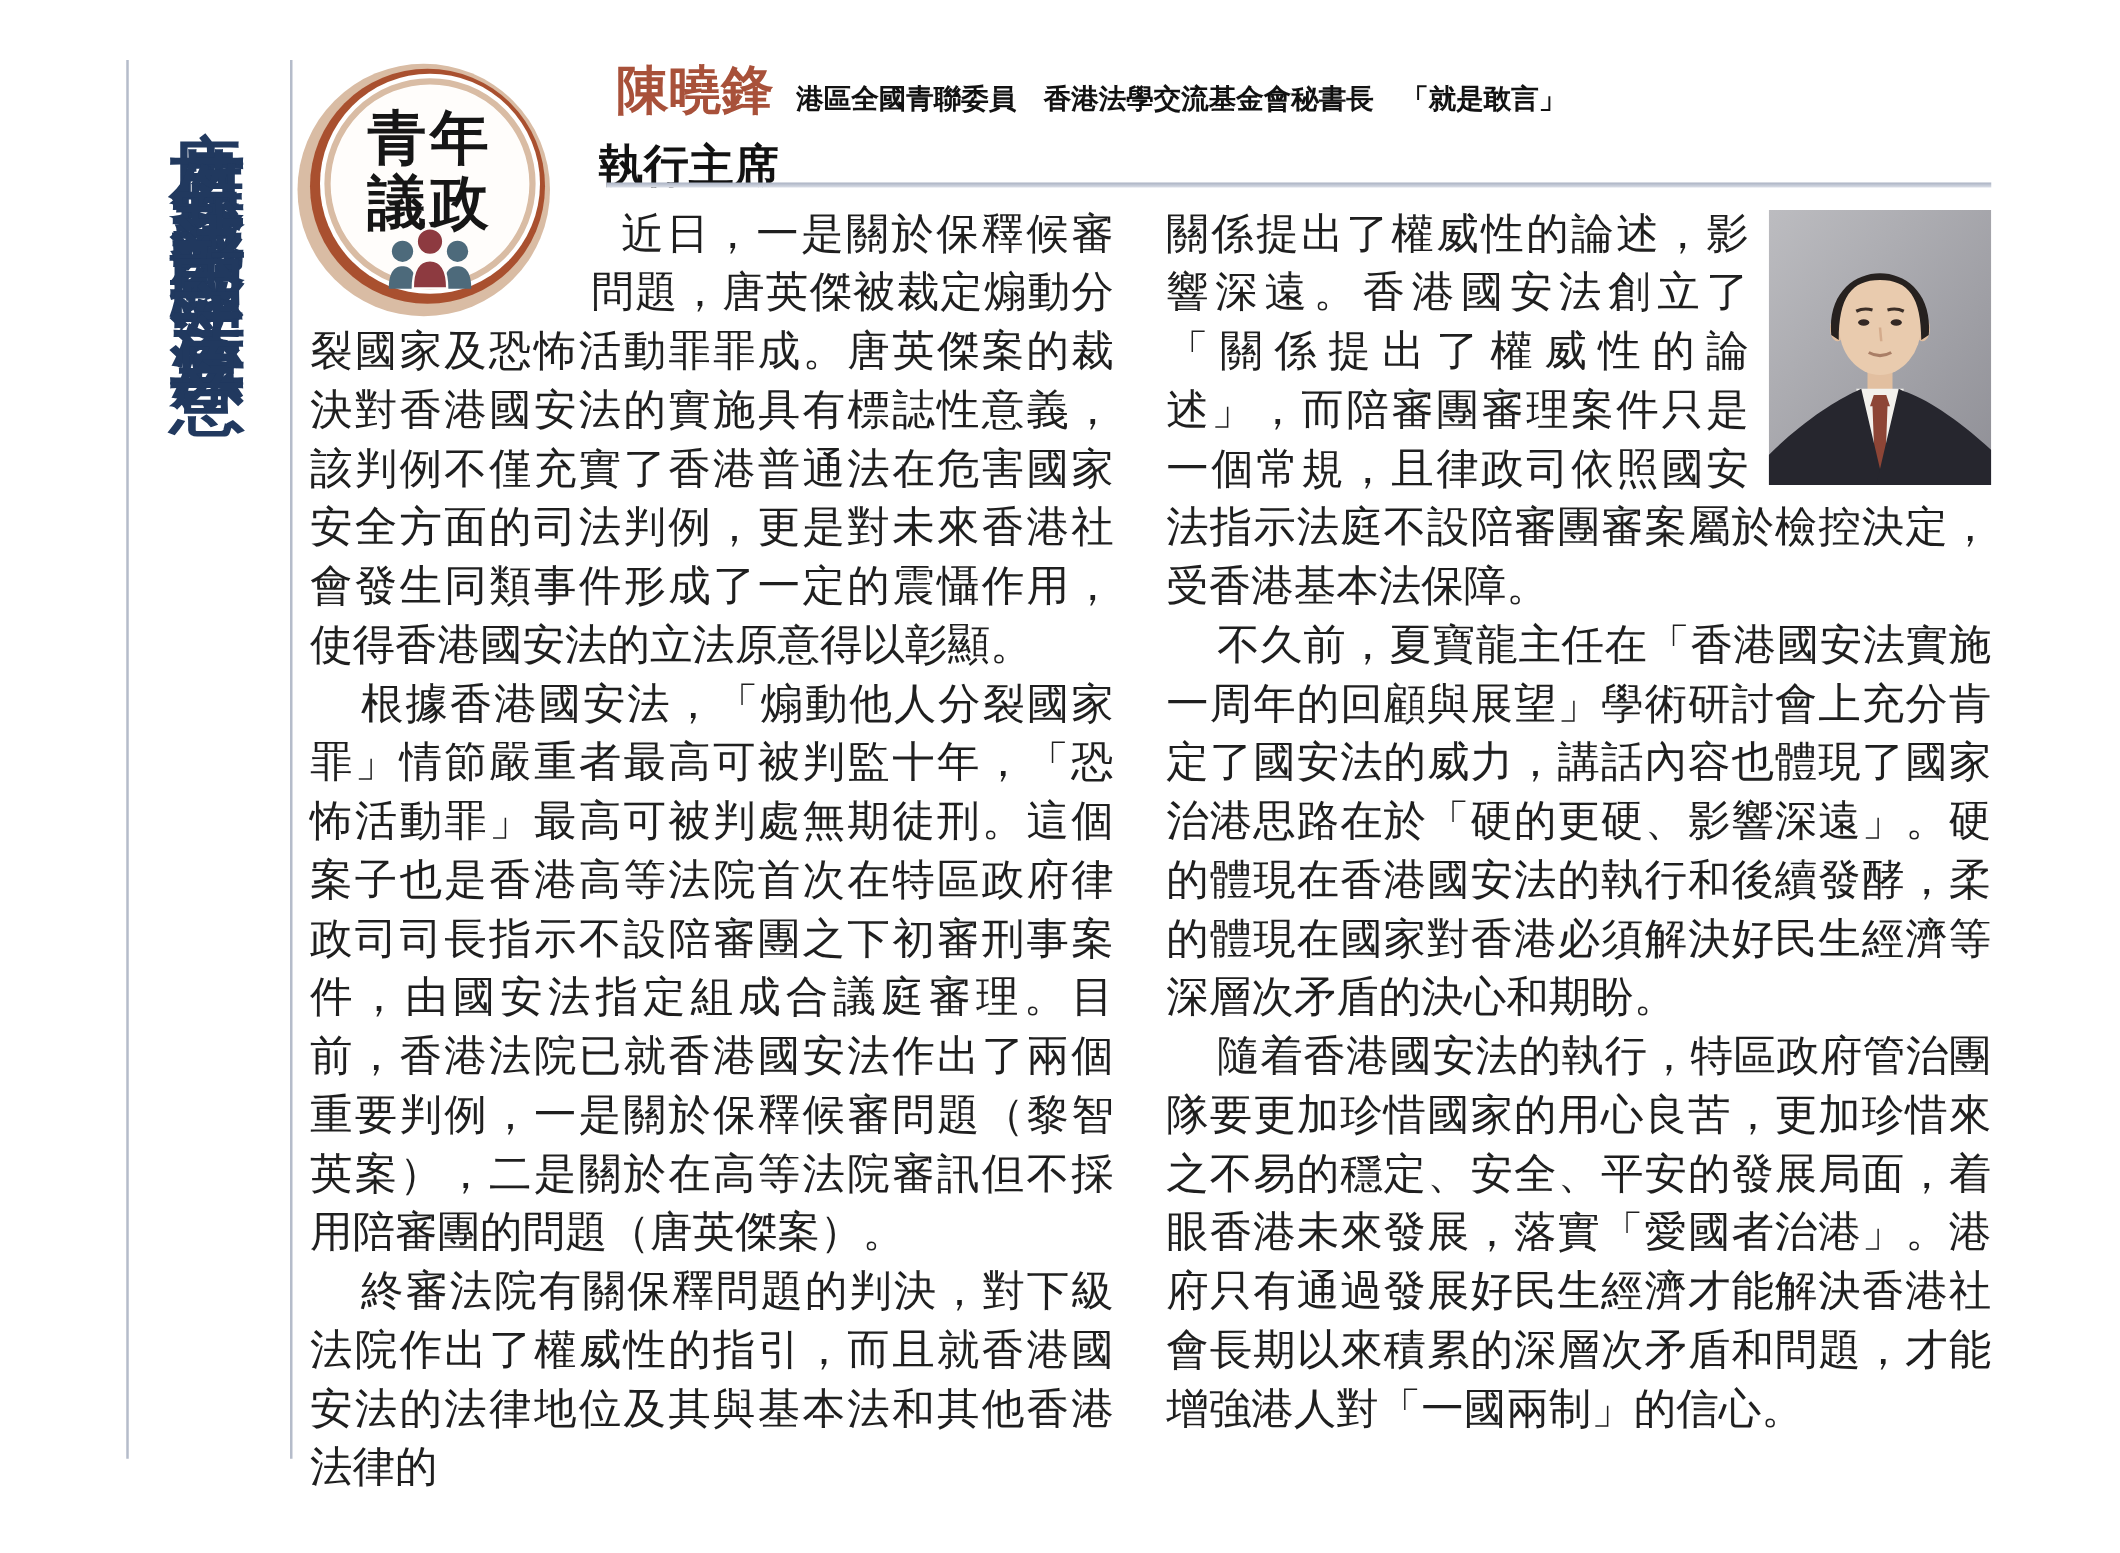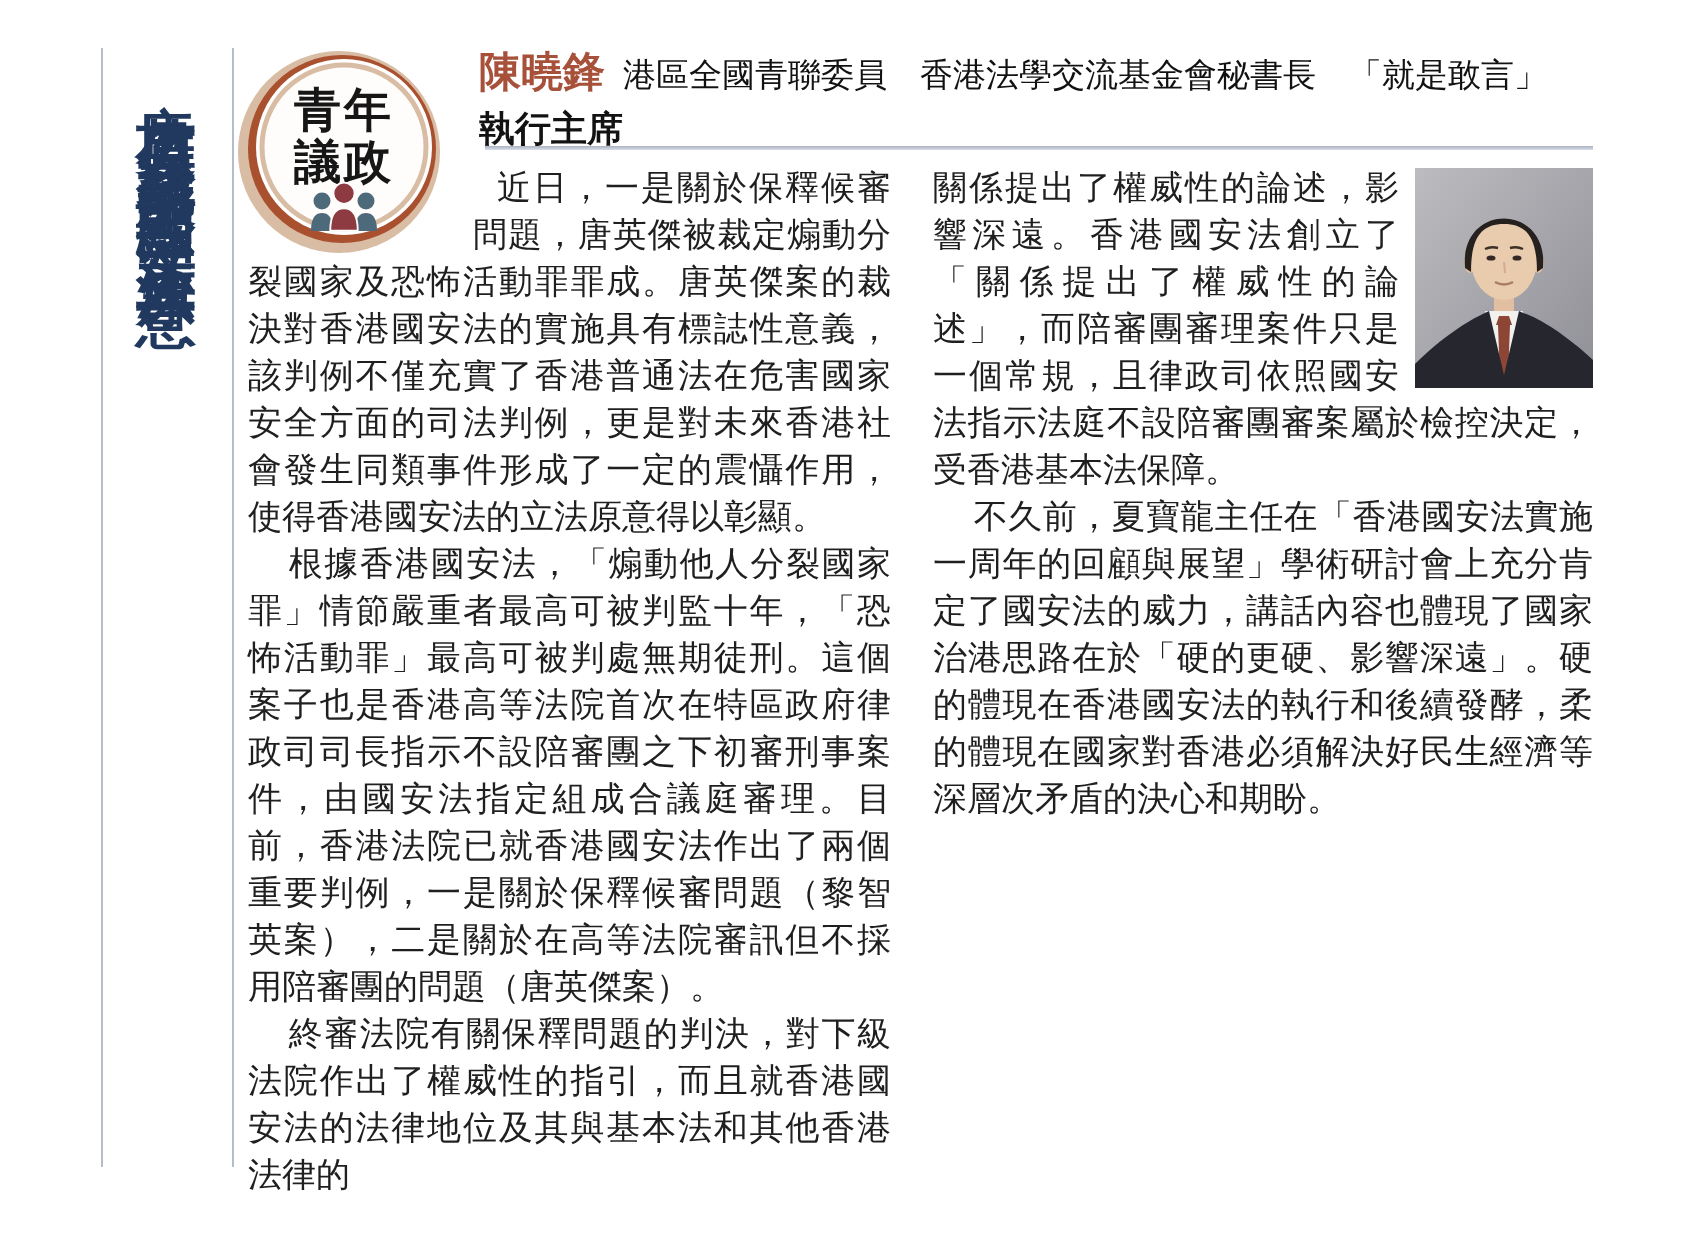--- a/index.html
+++ b/index.html
@@ -61,30 +61,31 @@
     top: 46px;
     width: 1120px;
     font-family: "Liberation Sans", "DejaVu Sans", sans-serif;
     color: #121212;
   }
   .byline-line1 {
     display: flex;
     align-items: baseline;
     white-space: nowrap;
     line-height: 52px;
+    margin-left: 14px;
   }
   .byline-name {
     font-size: 42px;
     font-weight: 700;
     color: #a8513a;
     margin-right: 18px;
   }
   .byline-roles {
-    font-size: 33px;
-    font-weight: 400;
+    font-size: 22px;
+    font-weight: 700;
   }
   .byline-line2 {
     margin-top: 6px;
     font-size: 36px;
     font-weight: 600;
     line-height: 44px;
   }
 
   
   .header-rule {
@@ -205,17 +206,18 @@
           <path d="M89,94 L90,105" stroke="#d4ab8c" stroke-width="2"></path>
           <path d="M80,114 q9,5 18,0" stroke="#a97e66" stroke-width="2.5" fill="none"></path>
           <path d="M70,143 L89,215 L108,143 Z" fill="#f3f1ed"></path>
           <path d="M84,148 L94,148 L97,157 L81,157 Z M83,157 L95,157 L93,212 L85,212 Z" fill="#8d4536"></path>
           <path d="M0,220 L0,196 C26,170 54,152 70,145 L74,143 L92,220 Z" fill="#26262e"></path>
           <path d="M178,220 L178,192 C150,166 124,150 108,145 L104,143 L86,220 Z" fill="#26262e"></path>
         </svg>
       </div>
       <p class="para">關係提出了權威性的論述，影響深遠。香港國安法創立了「關係提出了權威性的論述」，而陪審團審理案件只是一個常規，且律政司依照國安法指示法庭不設陪審團審案屬於檢控決定，受香港基本法保障。</p>
       <p class="para indent">不久前，夏寶龍主任在「香港國安法實施一周年的回顧與展望」學術研討會上充分肯定了國安法的威力，講話內容也體現了國家治港思路在於「硬的更硬、影響深遠」。硬的體現在香港國安法的執行和後續發酵，柔的體現在國家對香港必須解決好民生經濟等深層次矛盾的決心和期盼。</p>
+      <p class="para indent">隨着香港國安法的執行，特區政府管治團隊要更加珍惜國家的用心良苦，更加珍惜來之不易的穩定、安全、平安的發展局面，着眼香港未來發展，落實「愛國者治港」。港府只有通過發展好民生經濟才能解決香港社會長期以來積累的深層次矛盾和問題，才能增強港人對「一國兩制」的信心。</p>
     </div>
 
   </div>
 
 </div>
 
 </body></html>

